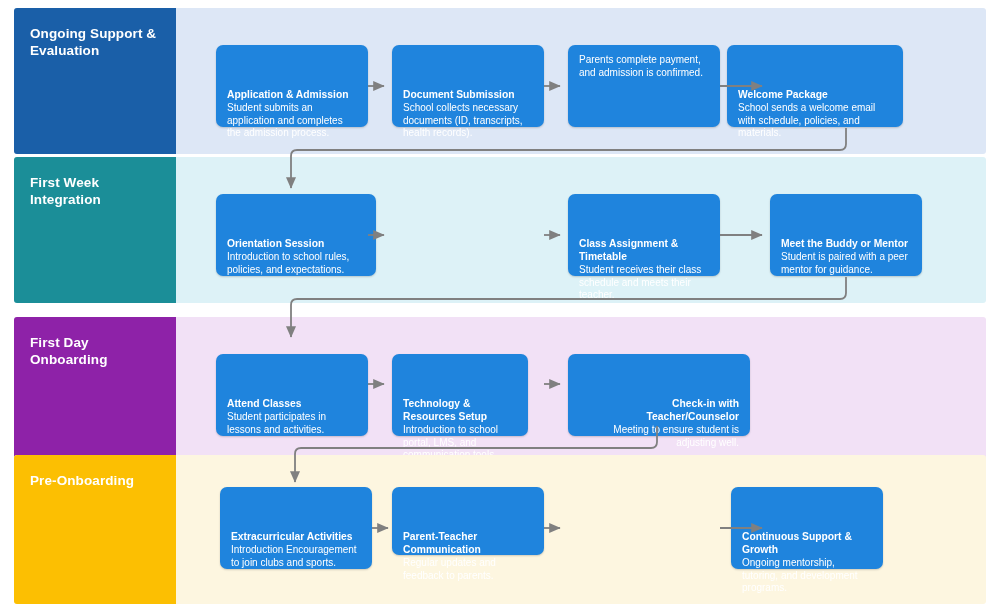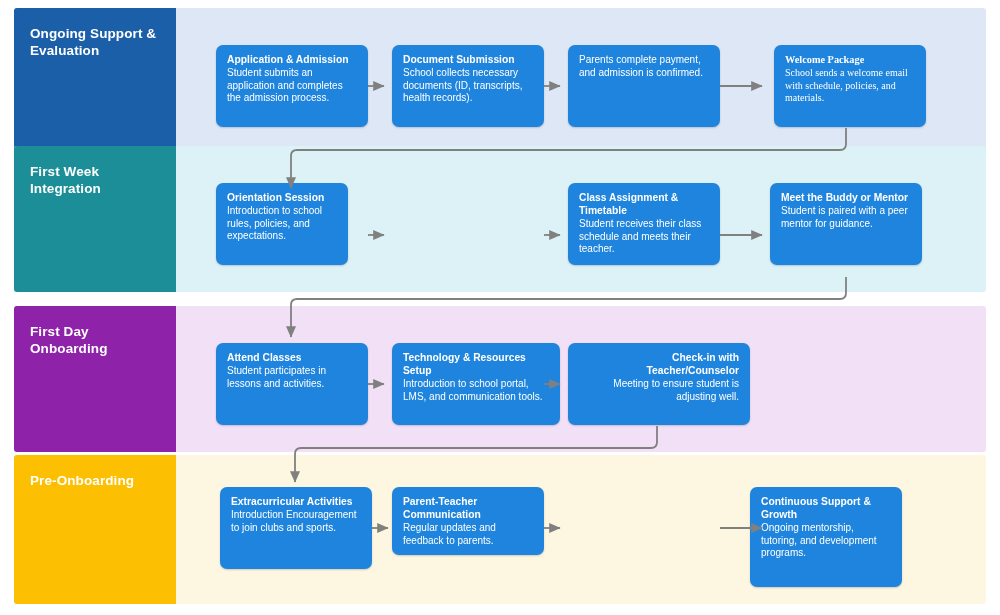--- a/index.html
+++ b/index.html
@@ -56,20 +56,21 @@
     box-sizing: border-box;
     padding: 9px 11px 9px 11px;
     color: #ffffff;
     box-shadow: 0 1px 2px rgba(0,0,0,0.18);
   }
   .node-title {
     font-size: 10.3px;
     font-weight: bold;
     line-height: 1.26;
     display: block;
+    margin-top: 35px;
   }
   .node-desc {
     font-size: 10px;
     font-weight: normal;
     line-height: 1.26;
     display: block;
   }
   svg.edges {
     position: absolute;
     left: 0;
@@ -96,59 +97,59 @@
 
     <div class="node" style="left:378px; top:37px; width:152px; height:82px;">
       <span class="node-title">Document Submission</span>
       <span class="node-desc">School collects necessary documents (ID, transcripts, health records).</span>
     </div>
 
     <div class="node" style="left:554px; top:37px; width:152px; height:82px;">
       <span class="node-desc">Parents complete payment, and admission is confirmed.</span>
     </div>
 
-    <div class="node" style="left:760px; top:37px; width:152px; height:82px;font-family:Liberation Serif, serif;">
+    <div class="node" style="left:713px; top:37px; width:176px; height:82px;">
       <span class="node-title">Welcome Package</span>
       <span class="node-desc">School sends a welcome email with schedule, policies, and materials.</span>
     </div>
   </div>
 
-  <div class="band" style="top:146px; height:146px;">
+  <div class="band" style="top:157px; height:146px;">
     <div class="band-bg" style="background:#ddf2f7;"></div>
     <div class="band-header" style="background:#1b8e98;"></div>
     <div class="band-title">First Week Integration</div>
 
-    <div class="node" style="left:202px; top:37px; width:132px; height:82px;">
+    <div class="node" style="left:202px; top:37px; width:160px; height:82px;">
       <span class="node-title">Orientation Session</span>
       <span class="node-desc">Introduction to school rules, policies, and expectations.</span>
     </div>
 
 
     <div class="node" style="left:554px; top:37px; width:152px; height:82px;">
       <span class="node-title">Class Assignment &amp; Timetable</span>
       <span class="node-desc">Student receives their class schedule and meets their teacher.</span>
     </div>
 
     <div class="node" style="left:756px; top:37px; width:152px; height:82px;">
       <span class="node-title">Meet the Buddy or Mentor</span>
       <span class="node-desc">Student is paired with a peer mentor for guidance.</span>
     </div>
   </div>
 
-  <div class="band" style="top:306px; height:146px;">
+  <div class="band" style="top:317px; height:146px;">
     <div class="band-bg" style="background:#f2e1f6;"></div>
     <div class="band-header" style="background:#8e22a8;"></div>
     <div class="band-title">First Day Onboarding</div>
 
     <div class="node" style="left:202px; top:37px; width:152px; height:82px;">
       <span class="node-title">Attend Classes</span>
       <span class="node-desc">Student participates in lessons and activities.</span>
     </div>
 
-    <div class="node" style="left:378px; top:37px; width:168px; height:82px;">
+    <div class="node" style="left:378px; top:37px; width:136px; height:82px;">
       <span class="node-title">Technology &amp; Resources Setup</span>
       <span class="node-desc">Introduction to school portal, LMS, and communication tools.</span>
     </div>
 
     <div class="node" style="left:554px; top:37px; width:182px; height:82px;text-align:right;">
       <span class="node-title">Check-in with Teacher/Counselor</span>
       <span class="node-desc">Meeting to ensure student is adjusting well.</span>
     </div>
   </div>
 
@@ -161,21 +162,21 @@
       <span class="node-title">Extracurricular Activities</span>
       <span class="node-desc">Introduction Encouragement to join clubs and sports.</span>
     </div>
 
     <div class="node" style="left:378px; top:32px; width:152px; height:68px;">
       <span class="node-title">Parent-Teacher Communication</span>
       <span class="node-desc">Regular updates and feedback to parents.</span>
     </div>
 
 
-    <div class="node" style="left:736px; top:32px; width:152px; height:100px;">
+    <div class="node" style="left:717px; top:32px; width:152px; height:82px;">
       <span class="node-title">Continuous Support &amp; Growth</span>
       <span class="node-desc">Ongoing mentorship, tutoring, and development programs.</span>
     </div>
   </div>
 
   <svg class="edges" viewBox="0 0 1000 615" xmlns="http://www.w3.org/2000/svg">
     <defs>
       <marker id="arrowhead" markerWidth="7" markerHeight="7" refX="6" refY="3.2" orient="auto" markerUnits="strokeWidth">
         <path d="M0,0.4 L6.4,3.2 L0,6 z" fill="#808080"></path>
       </marker>

